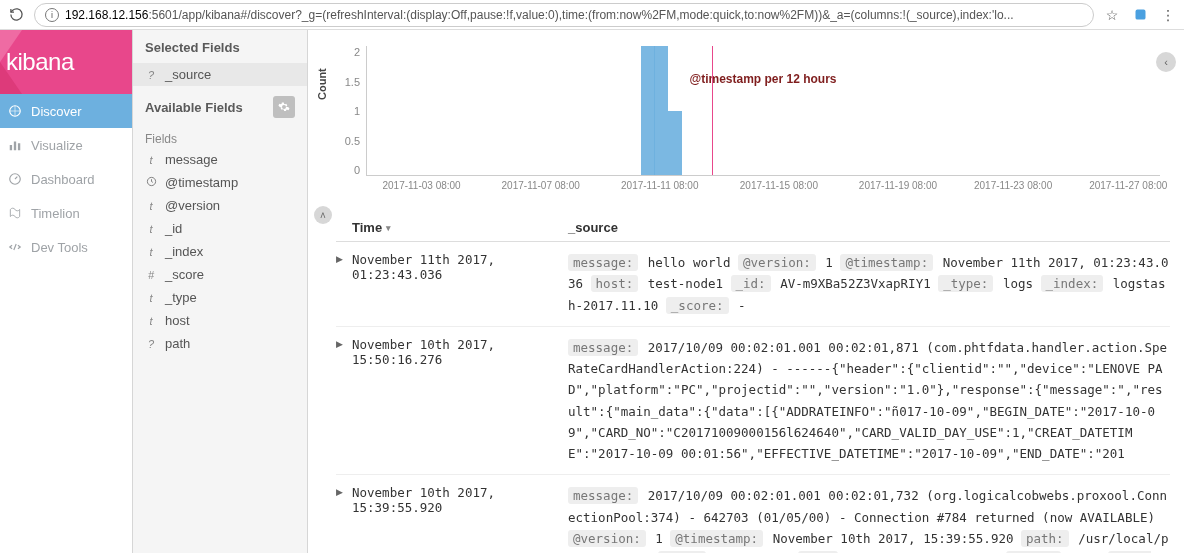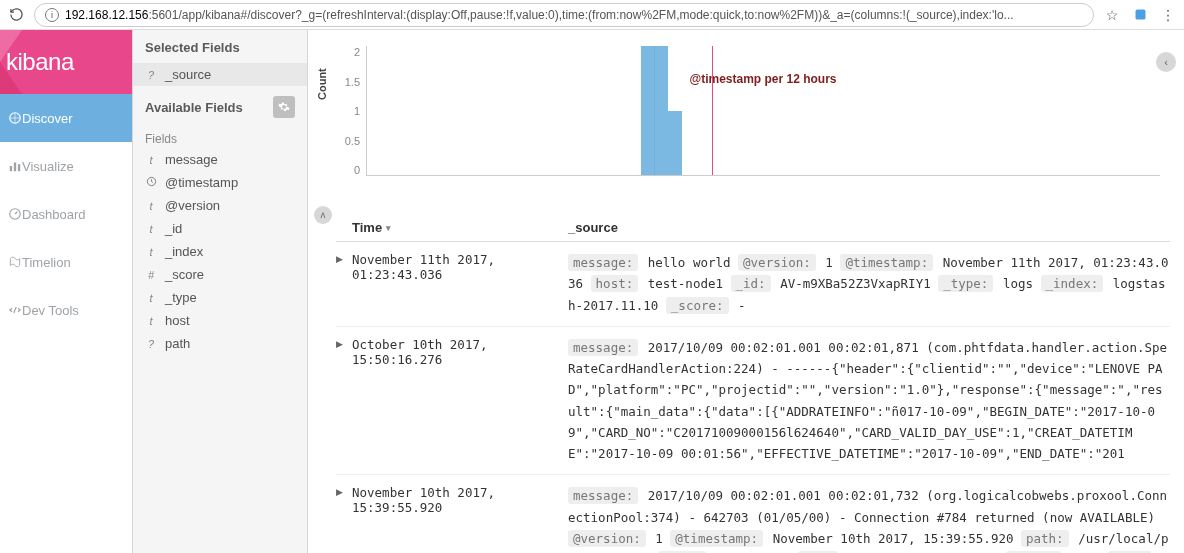--- a/index.html
+++ b/index.html
@@ -15,21 +15,21 @@
 .star-icon, .ext-icon, .dots-icon { width:16px; height:16px; display:flex; align-items:center; justify-content:center; color:#555; }
 
 
 .app { display:flex; height: 523px; }
 
 
 .nav { width: 133px; background: #fff; border-right: 1px solid #d6d6d6; display:flex; flex-direction:column; }
 .logo-block { height: 64px; background: #e8478b; position:relative; display:flex; align-items:center; padding-left:6px; }
 .logo-block .logo-text { color:#fff; font-size:24px; font-weight:400; letter-spacing:-0.5px; }
 .logo-tri { position:absolute; left:0; top:0; width:0; height:0; border-top:32px solid #ef6ba3; border-right:22px solid transparent; border-bottom:32px solid #dd3a7a; }
-.nav-item { display:flex; align-items:center; height:48px; padding:0 8px; color:#9fa3a7; font-size:13px; cursor:pointer; }
+.nav-item { display:flex; align-items:center; gap:9px; height:34px; padding:0 8px; color:#9fa3a7; font-size:13px; cursor:pointer; }
 .nav-item.active { background:#6db0df; color:#fff; }
 .nav-item .nav-icon { width:14px; height:14px; display:flex; align-items:center; justify-content:center; }
 .nav-item.active .nav-icon { color:#fff; }
 
 
 .fields-panel { width:175px; background:#f5f5f5; border-right:1px solid #d6d6d6; overflow-y:auto; }
 .fields-section-title { padding:10px 12px 8px; font-size:13px; color:#5a5a5a; font-weight:600; display:flex; align-items:center; justify-content:space-between; }
 .gear-btn { width:22px; height:22px; background:#bfbfbf; border-radius:3px; display:flex; align-items:center; justify-content:center; color:#fff; font-size:12px; }
 .field-row { display:flex; align-items:center; gap:8px; padding:4px 12px; font-size:13px; color:#555; cursor:pointer; height:23px; }
 .field-row.selected-src { background:#e8e8e8; }
@@ -219,20 +219,29 @@
           <span>1</span>
           <span>0.5</span>
           <span>0</span>
         </div>
       <div class="plot" id="plot">
           <div class="bar" style="left: 34.5%; height: 100%;"></div>
           <div class="bar" style="left: 36.2%; height: 100%;"></div>
           <div class="bar" style="left: 37.9%; height: 50%;"></div>
           <div class="now-line" style="left: 43.5%;"></div>
         </div>
+      <div class="x-ticks" id="x-ticks">
+          <span class="x-tick" style="left: 7%;">2017-11-03 08:00</span>
+          <span class="x-tick" style="left: 22%;">2017-11-07 08:00</span>
+          <span class="x-tick" style="left: 37%;">2017-11-11 08:00</span>
+          <span class="x-tick" style="left: 52%;">2017-11-15 08:00</span>
+          <span class="x-tick" style="left: 67%;">2017-11-19 08:00</span>
+          <span class="x-tick" style="left: 81.5%;">2017-11-23 08:00</span>
+          <span class="x-tick" style="left: 96%;">2017-11-27 08:00</span>
+        </div>
       <div class="x-axis-label">@timestamp per 12 hours</div>
     </div>
 
     <div class="collapse-btn">˄</div>
 
     <div class="doc-table">
       <div class="doc-header">
         <div class="col-expand"></div>
         <div class="col-time">
           <span>Time</span>
@@ -241,21 +250,21 @@
         <div class="col-source">_source</div>
       </div>
       <div id="doc-rows">
           <div class="doc-row">
             <div class="expand-toggle">▶</div>
             <div class="time-val">November 11th 2017, 01:23:43.036</div>
             <div class="src-val"> <span class="fld">message:</span> hello world  <span class="fld">@version:</span> 1  <span class="fld">@timestamp:</span> November 11th 2017, 01:23:43.036  <span class="fld">host:</span> test-node1  <span class="fld">_id:</span> AV-m9XBa52Z3VxapRIY1  <span class="fld">_type:</span> logs  <span class="fld">_index:</span> logstash-2017.11.10  <span class="fld">_score:</span>  -  </div>
           </div>
           <div class="doc-row">
             <div class="expand-toggle">▶</div>
-            <div class="time-val">October 10th 2017, 15:50:16.276</div>
+            <div class="time-val">November 10th 2017, 15:50:16.276</div>
             <div class="src-val"> <span class="fld">message:</span> 2017/10/09 00:02:01.001 00:02:01,871 (com.phtfdata.handler.action.SpeRateCardHandlerAction:224) - ------{"header":{"clientid":"","device":"LENOVE PAD","platform":"PC","projectid":"","version":"1.0"},"response":{"message":","result":{"main_data":{"data":[{"ADDRATEINFO":"ñ017-10-09","BEGIN_DATE":"2017-10-09","CARD_NO":"C20171009000156l624640","CARD_VALID_DAY_USE":1,"CREAT_DATETIME":"2017-10-09 00:01:56","EFFECTIVE_DATETIME":"2017-10-09","END_DATE":"201 </div>
           </div>
           <div class="doc-row">
             <div class="expand-toggle">▶</div>
             <div class="time-val">November 10th 2017, 15:39:55.920</div>
             <div class="src-val"> <span class="fld">message:</span> 2017/10/09 00:02:01.001 00:02:01,732 (org.logicalcobwebs.proxool.ConnectionPool:374) - 642703 (01/05/00) - Connection #784 returned (now AVAILABLE)  <span class="fld">@version:</span> 1  <span class="fld">@timestamp:</span> November 10th 2017, 15:39:55.920  <span class="fld">path:</span> /usr/local/phtfdata.log  <span class="fld">host:</span> test-node1  <span class="fld">_id:</span> AV-k3veE3xztLilOHJDb  <span class="fld">_type:</span> logs  <span class="fld">_index:</span> logstash-2017.11.10    -  </div>
           </div>
         </div>
     </div>
   </div>

